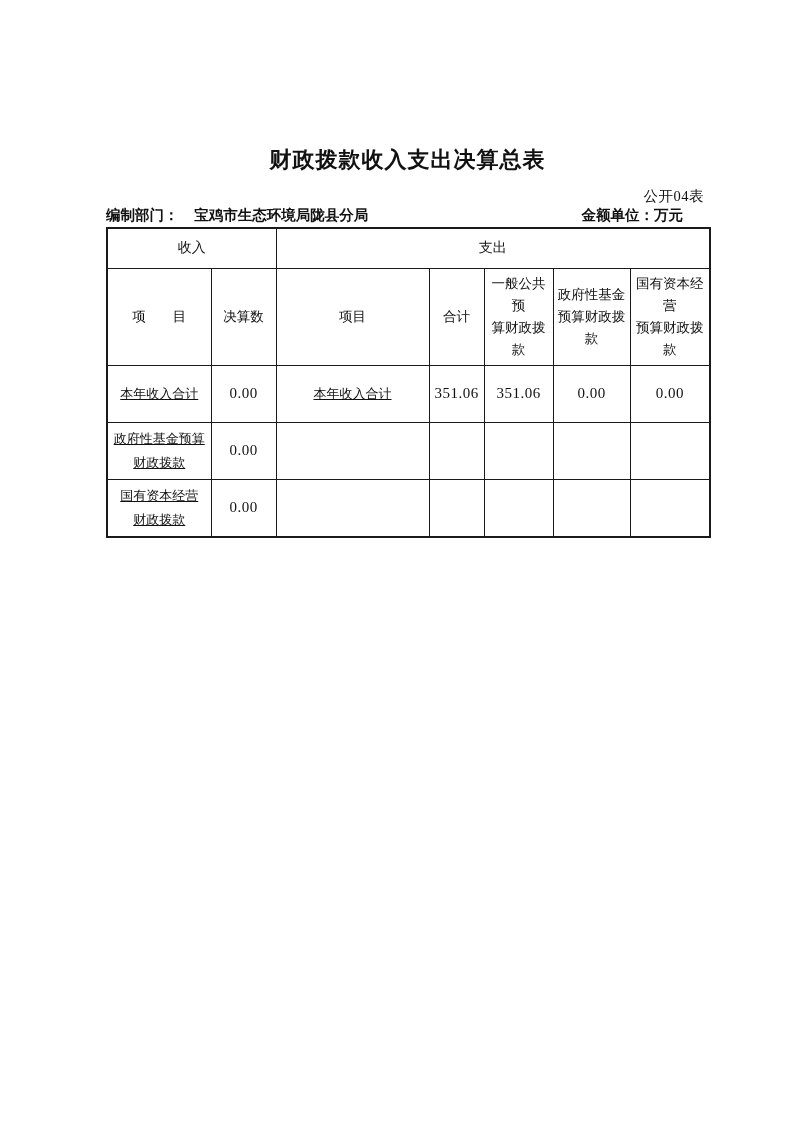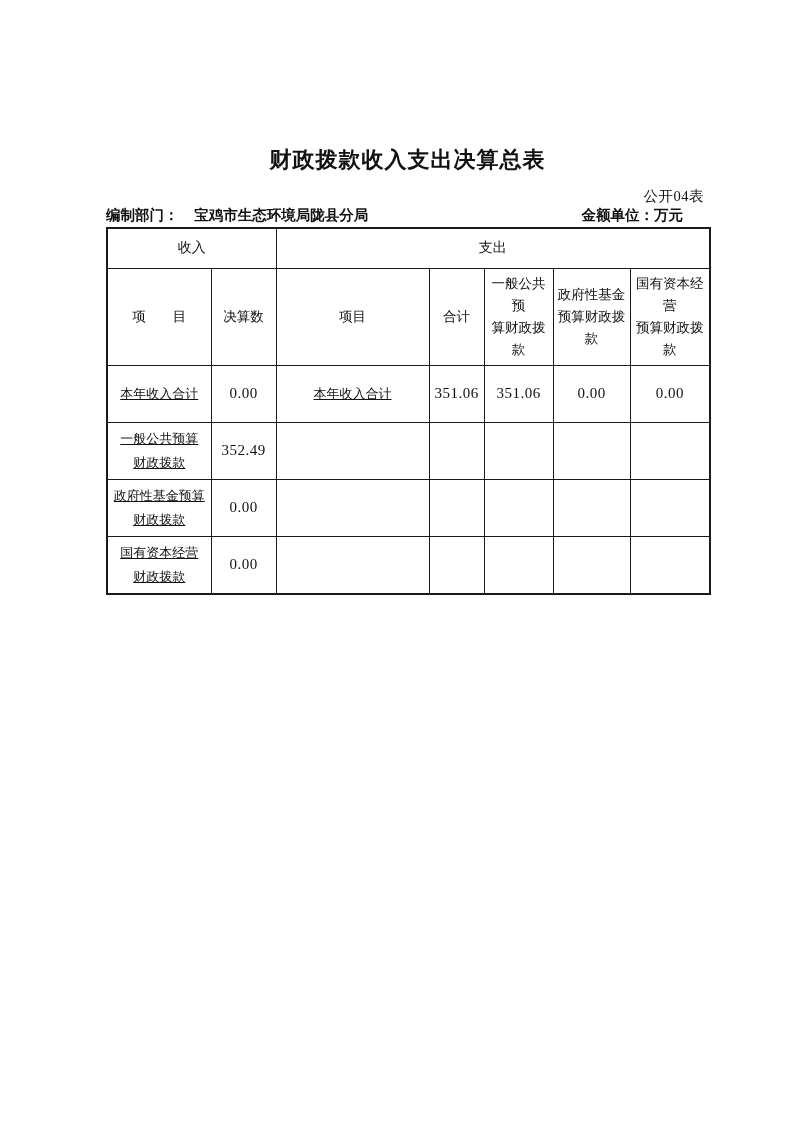--- a/index.html
+++ b/index.html
@@ -120,30 +120,20 @@
         <td class="label-cell bold">本年收入合计</td>
         <td class="num-cell">0.00</td>
         <td class="label-cell bold">本年收入合计</td>
         <td class="num-cell">351.06</td>
         <td class="num-cell">351.06</td>
         <td class="num-cell">0.00</td>
         <td class="num-cell">0.00</td>
       </tr>
 
 
-      <tr style="height:55px">
-        <td class="label-cell">一般公共预算
-财政拨款</td>
-        <td class="num-cell">352.49</td>
-        <td class="label-cell"></td>
-        <td class="num-cell"></td>
-        <td class="num-cell"></td>
-        <td class="num-cell"></td>
-        <td class="num-cell"></td>
-      </tr>
 
       <tr style="height:55px">
         <td class="label-cell">政府性基金预算
 财政拨款</td>
         <td class="num-cell">0.00</td>
         <td class="label-cell"></td>
         <td class="num-cell"></td>
         <td class="num-cell"></td>
         <td class="num-cell"></td>
         <td class="num-cell"></td>

